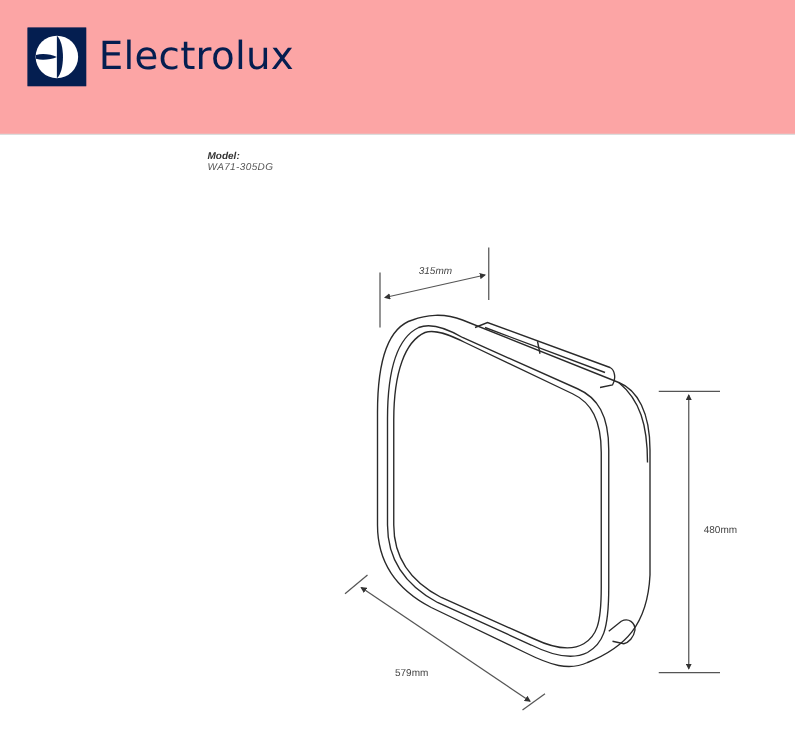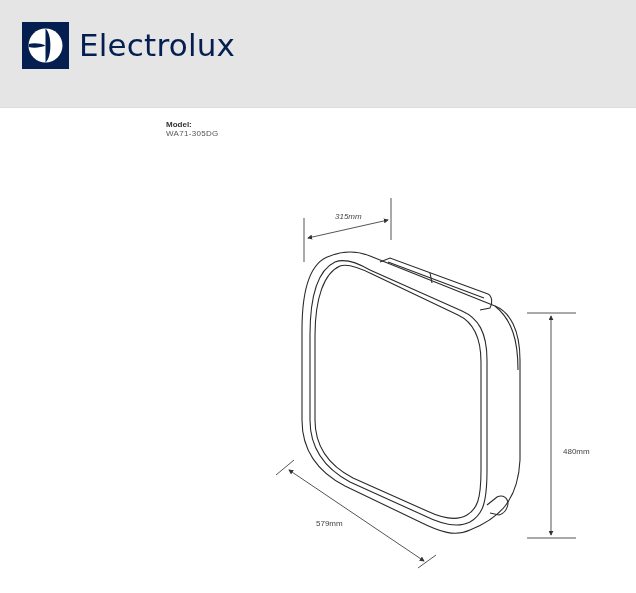--- a/index.html
+++ b/index.html
@@ -1,24 +1,24 @@
 <!DOCTYPE html>
 <html><head>
   <meta charset="utf-8">
   <style>
     html, body { margin: 0; padding: 0; background: #ffffff; }
     body { width: 636px; height: 593px; position: relative; overflow: hidden;
       font-family: "Liberation Sans", sans-serif; }
     .header { position: absolute; left: 0; top: 0; width: 636px; height: 107px;
-      border-bottom: 1px solid #dcdcdc; background: #e5e5e5; }
+      border-bottom: 1px solid #dcdcdc; background: #fca5a5; }
     .logo { position: absolute; left: 22px; top: 22px; display: flex; align-items: center; text-decoration: none; }
     .logo-mark { width: 47px; height: 47px; background: #041e50; display: block; }
     .logo-text { margin-left: 10px; font-size: 31px; color: #041e50; letter-spacing: 0.2px;
       font-family: "DejaVu Sans", sans-serif; font-weight: normal; line-height: 47px; }
-    .model { position: absolute; left: 166px; top: 120px; font-size: 8px; line-height: 9px; color: #333; }
+    .model { position: absolute; left: 166px; top: 120px; font-size: 8px; line-height: 9px; color: #333; font-style: italic; }
     .model-label { font-weight: bold; display: block; }
     .model-value { display: block; color: #555; letter-spacing: 0.3px; }
     .drawing { position: absolute; left: 0; top: 0; width: 636px; height: 593px; pointer-events: none; }
     .dim-label { position: absolute; font-size: 8px; color: #444; }
   </style>
 </head>
 <body>
 
 <div class="header">
   <a class="logo">
@@ -75,14 +75,14 @@
     <path d="M388 262 L 484 298"></path>
     <path d="M430 273 L 432 283"></path>
 
     <path d="M495 306 C 512 320, 518 340, 518 370"></path>
 
     <path d="M487 505 L 497 497 C 503 494, 508 498, 508 504 C 507 510, 503 514, 499 515 L 490 513"></path>
   </g>
 </svg>
 
 <span class="dim-label" style="left:335px; top:212px;font-style:italic;">315mm</span>
-<span class="dim-label" style="left:563px; top:419px;margin-top:28px;">480mm</span>
-<span class="dim-label" style="left:316px; top:519px;">579mm</span>
+<span class="dim-label" style="left:563px; top:419px;">480mm</span>
+<span class="dim-label" style="left:316px; top:534px;">579mm</span>
 
 </body></html>

